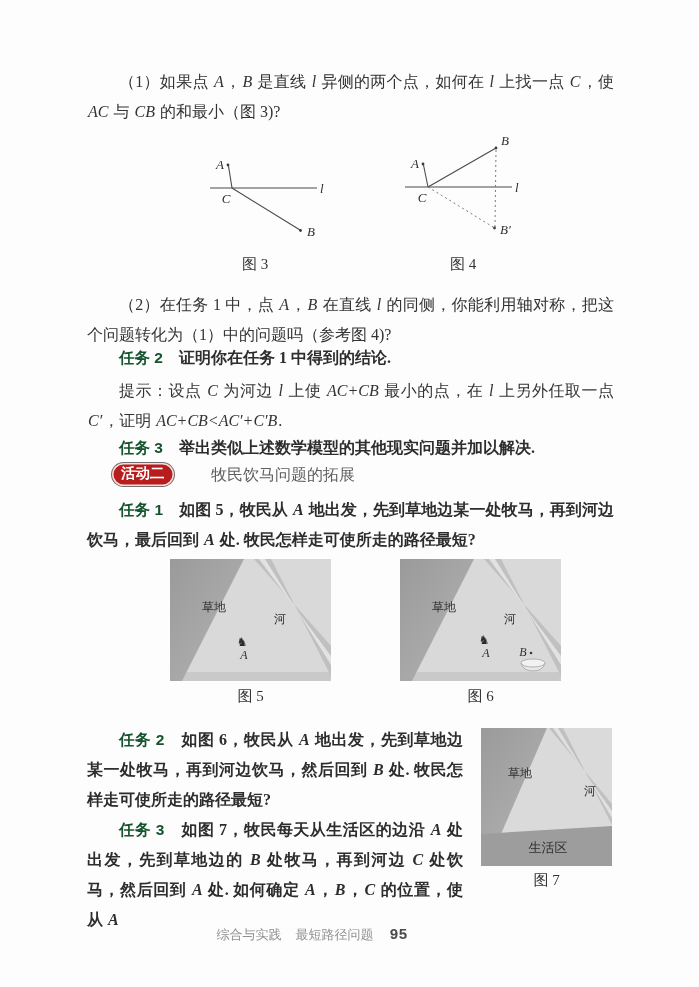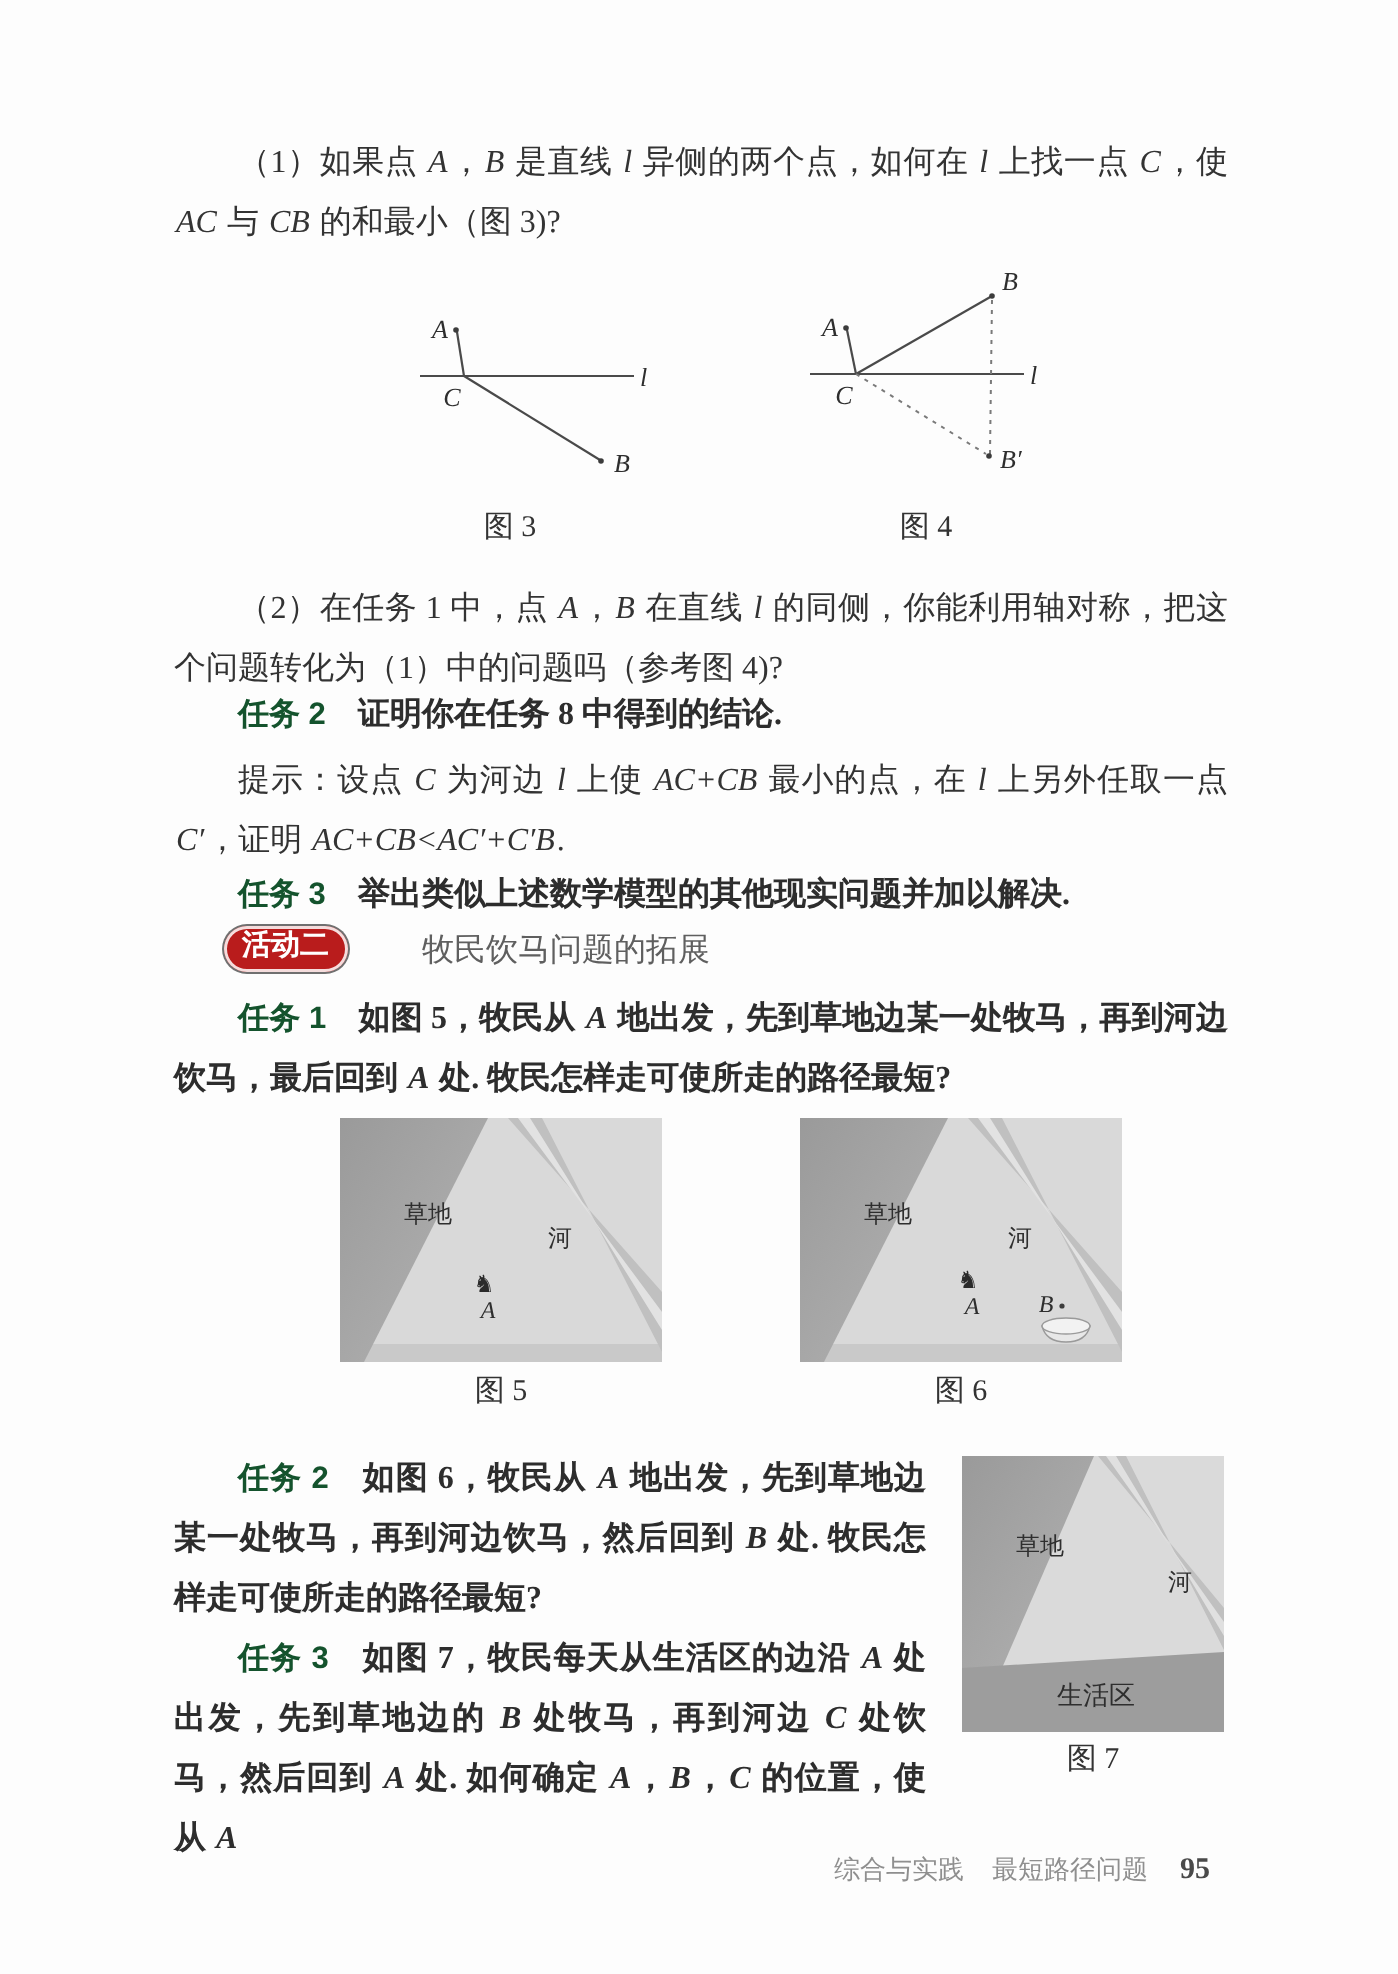--- a/index.html
+++ b/index.html
@@ -30,22 +30,22 @@
     font-weight:bold;font-size:14.5px;line-height:19px;
     box-shadow:0 0 0 1px #707070, inset 0 0 0 1.5px rgba(255,255,255,.85);
   }
   .act-heading{
     position:absolute;left:211px;top:465px;
     font-family:"Liberation Sans","DejaVu Sans",sans-serif;
     color:#5f5f5f;font-weight:normal;font-size:16px;
   }
   .figbox{position:absolute;}
   .footer{
-    position:absolute;top:926px;left:0;right:94px;text-align:right;
-    font-family:Liberation Serif, serif;
+    position:absolute;top:926px;left:0;right:75px;text-align:center;
+    font-family:Liberation Mono, monospace;
     color:#8f8f8f;font-size:13px;
   }
   .footer .sec{margin-right:14px;}
   .footer .pagenum{color:#4a4a4a;font-size:15px;font-weight:bold;margin-left:16px;}
   svg text.flabel{font-family:"Liberation Serif","DejaVu Serif",serif;fill:#2e2e2e;}
   svg text.fmath{font-family:"Liberation Serif","DejaVu Serif",serif;font-style:italic;fill:#2e2e2e;}
 </style>
 </head>
 <body>
 
@@ -82,21 +82,21 @@
       <text class="fmath" x="103" y="13" font-size="13">B</text>
       <text class="fmath" x="117" y="60" font-size="13">l</text>
       <text class="fmath" x="24" y="70" font-size="13" text-anchor="middle">C</text>
       <text class="fmath" x="102" y="102" font-size="13">B′</text>
     </svg>
   </div>
   <div class="figcaption" style="left:398px;top:255px;width:130px;">图 4</div>
 
   <div class="col indent" style="top:290px;"><span>（2）在任务 1 中，点 </span><span class="mvar">A</span><span>，</span><span class="mvar">B</span><span> 在直线 </span><span class="mvar">l</span><span> 的同侧，你能利用轴对称，把这个问题转化为（1）中的问题吗（参考图 4)?</span></div>
 
-  <div class="col indent p-task" style="top:343px;"><span class="tlabel">任务 2</span><span>　证明你在任务 8 中得到的结论.</span></div>
+  <div class="col indent p-task" style="top:343px;"><span class="tlabel">任务 2</span><span>　证明你在任务 1 中得到的结论.</span></div>
 
   <div class="col indent" style="top:376px;"><span>提示：设点 </span><span class="mvar">C</span><span> 为河边 </span><span class="mvar">l</span><span> 上使 </span><span class="mvar">AC+CB</span><span> 最小的点，在 </span><span class="mvar">l</span><span> 上另外任取一点 </span><span class="mvar">C′</span><span>，证明 </span><span class="mvar">AC+CB&lt;AC′+C′B</span><span>.</span></div>
 
   <div class="col indent p-task" style="top:433px;"><span class="tlabel">任务 3</span><span>　举出类似上述数学模型的其他现实问题并加以解决.</span></div>
 
   <div class="badge">活动二</div>
   <div class="act-heading">牧民饮马问题的拓展</div>
 
   <div class="col indent p-task" style="top:495px;"><span class="tlabel">任务 1</span><span>　如图 5，牧民从 </span><span class="mvar">A</span><span> 地出发，先到草地边某一处牧马，再到河边饮马，最后回到 </span><span class="mvar">A</span><span> 处. 牧民怎样走可使所走的路径最短?</span></div>
 

